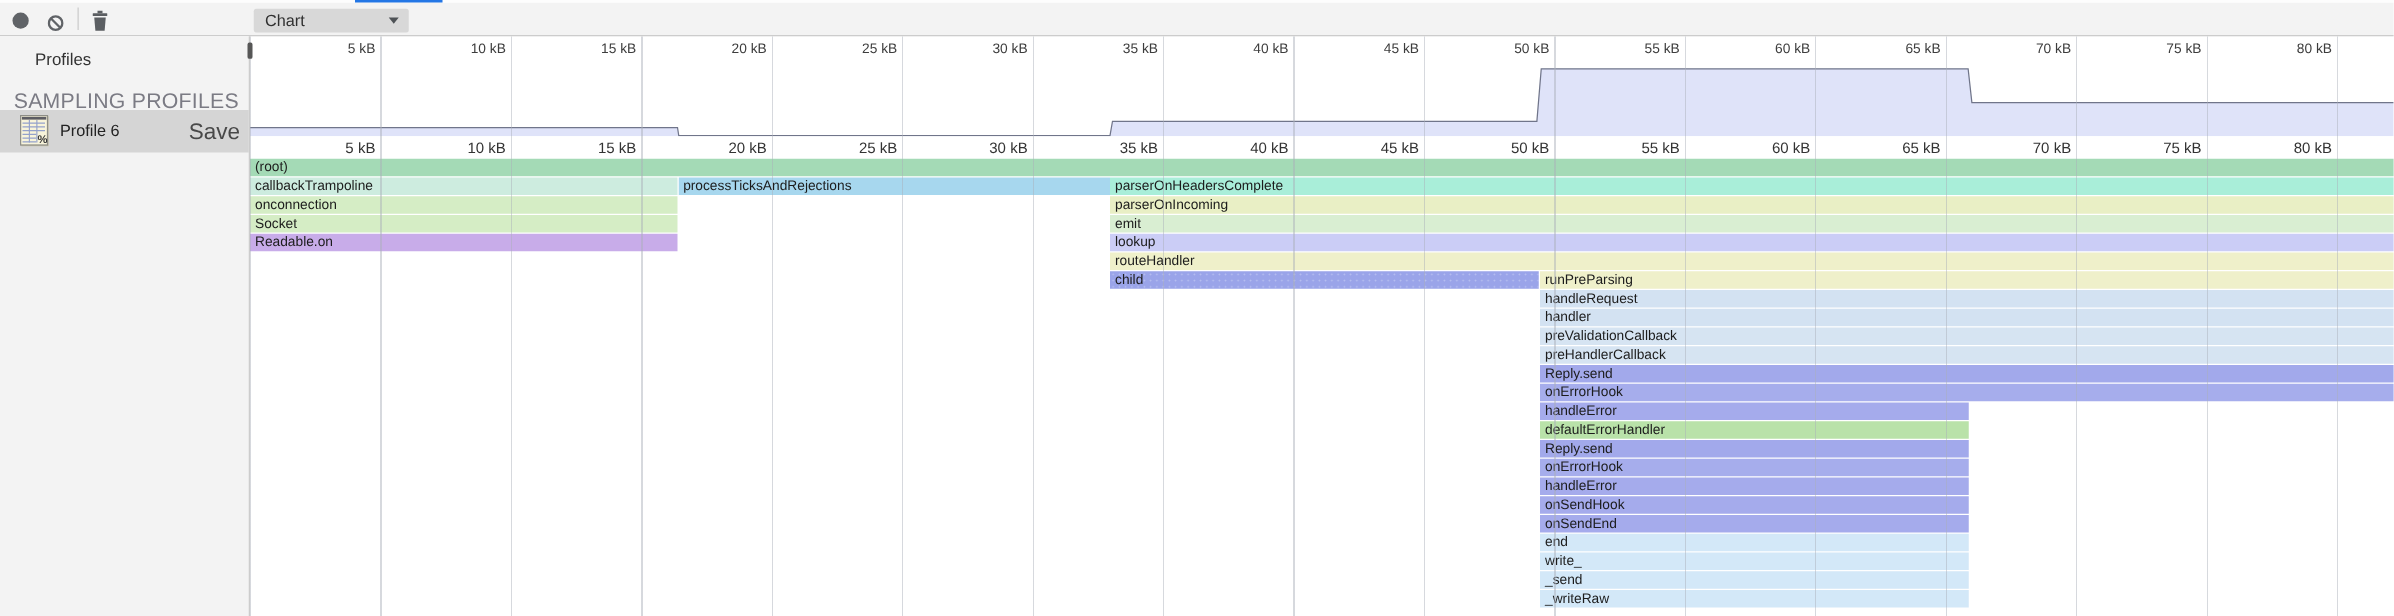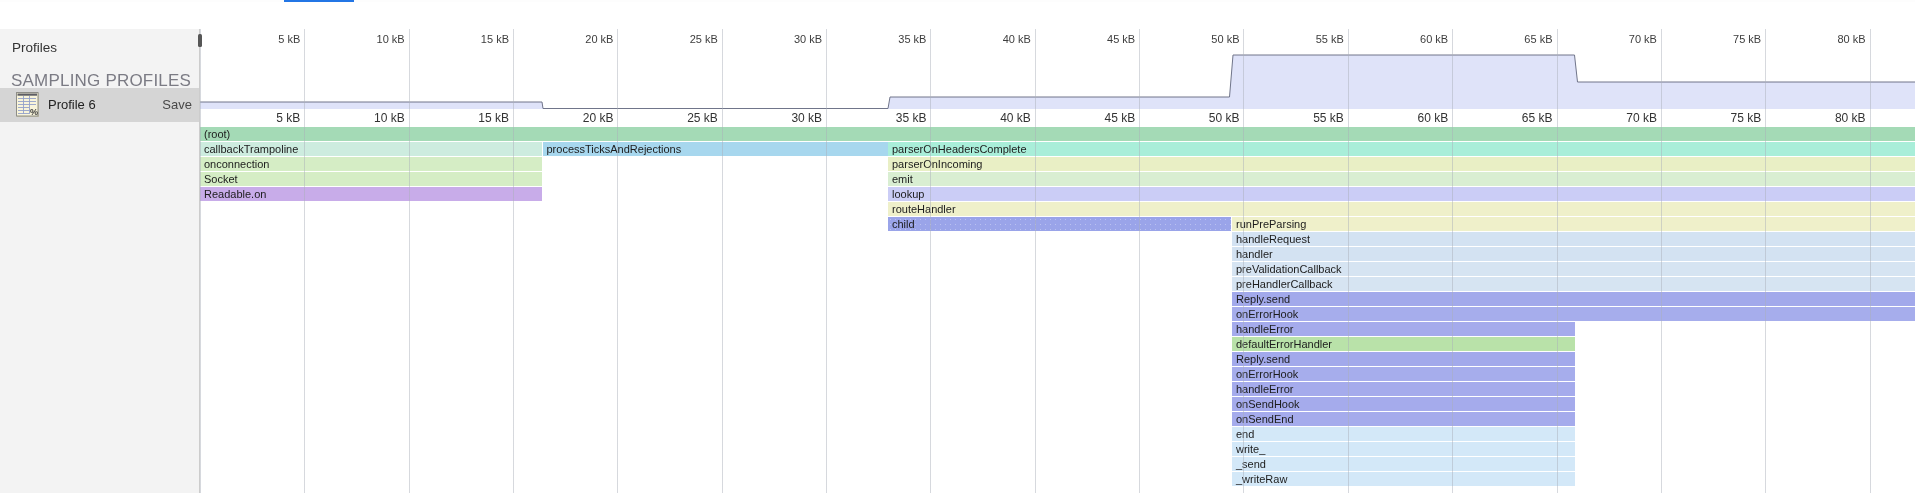--- a/index.html
+++ b/index.html
@@ -9,43 +9,60 @@
   color:#1c1c1c;padding-left:4px;white-space:nowrap;}
 .ovlab {position:absolute;top:33px;font-size:11px;color:#3d3d3d;z-index:4;}
 .fllab {position:absolute;top:110.5px;font-size:12px;color:#333;z-index:4;}
 </style></head>
 <body>
 <div id="app">
 
 <div style="position:absolute;left:0;top:0;width:1915px;height:2px;background:#fdfdfd;z-index:6"></div>
 <div style="position:absolute;left:284px;top:0;width:70px;height:2px;background:#2376e5;z-index:7"></div>
 
+<div style="position:absolute;left:0;top:2px;width:1915px;height:27px;background:#f3f3f3;border-bottom:1px solid #ccc;z-index:5">
+  <div style="position:absolute;left:10px;top:8px;width:13px;height:13px;border-radius:50%;background:#606367"></div>
+  <svg style="position:absolute;left:37.5px;top:10px" width="13" height="13" viewBox="0 0 13 13">
+    <circle cx="6.5" cy="6.5" r="5.4" fill="none" stroke="#606367" stroke-width="1.9"></circle>
+    <line x1="2.8" y1="2.8" x2="10.2" y2="10.2" stroke="#606367" stroke-width="1.9"></line>
+  </svg>
+  <div style="position:absolute;left:62px;top:4px;width:1px;height:18px;background:#ccc"></div>
+  <svg style="position:absolute;left:73px;top:6px" width="14" height="17" viewBox="0 0 14 17">
+    <path fill="#5b5e62" d="M5 0.5 h4 v2 h-4 z"></path>
+    <rect x="1.2" y="2.6" width="11.6" height="2.2" rx="0.4" fill="#5b5e62"></rect>
+    <path fill="#5b5e62" d="M2.4 6 h9.2 l-0.9 10.5 h-7.4 z"></path>
+  </svg>
+  <div style="position:absolute;left:203px;top:5px;width:124px;height:19px;background:#d8d8d8;border-radius:2px">
+    <span style="font-size:13px;color:#303030;line-height:19px;padding-left:9px">Chart</span>
+    <div style="position:absolute;right:8px;top:7px;width:0;height:0;border-left:4.5px solid transparent;border-right:4.5px solid transparent;border-top:5.5px solid #4e5256"></div>
+  </div>
+</div>
 
 <div style="position:absolute;left:0;top:29px;width:200px;height:464px;background:#f3f3f3;border-right:1px solid #ccc;z-index:5">
-  <div style="position:absolute;left:12px;top:11px;font-size:13.5px;color:#333">Profiles</div>
+  <div style="position:absolute;left:28px;top:11px;font-size:13.5px;color:#333">Profiles</div>
   <div style="position:absolute;left:11px;top:42px;font-size:17px;color:#7b7b84;letter-spacing:0.2px">SAMPLING PROFILES</div>
   <div style="position:absolute;left:0;top:59px;width:199px;height:34px;background:#d5d5d5">
     <svg style="position:absolute;left:16px;top:4px" width="24" height="26" viewBox="0 0 24 26">
       <rect x="1" y="1" width="22" height="24" fill="#c9c5ad"></rect>
       <rect x="0.5" y="0.5" width="21.5" height="23.5" fill="#f8f4da" stroke="#8e8e88" stroke-width="1"></rect>
       <rect x="1.5" y="1.5" width="19.5" height="2.2" fill="#5d5d64"></rect>
       <g stroke="#93a1cb" stroke-width="0.9">
         <line x1="2" y1="6.5" x2="20" y2="6.5"></line>
             <line x1="2" y1="9.5" x2="20" y2="9.5"></line>
         <line x1="2" y1="12.5" x2="20" y2="12.5"></line>
             <line x1="2" y1="15.5" x2="13" y2="15.5"></line>
         <line x1="2" y1="18.5" x2="13" y2="18.5"></line>
             <line x1="2" y1="21.5" x2="13" y2="21.5"></line>
         <line x1="7.5" y1="4" x2="7.5" y2="22"></line>
             <line x1="13.5" y1="4" x2="13.5" y2="22"></line>
       </g>
       <text x="14" y="22.5" font-size="9" font-weight="bold" fill="#3a3a3a" font-family="Liberation Sans">%</text>
     </svg>
     <span style="position:absolute;left:48px;top:0;font-size:13px;color:#222;line-height:34px">Profile 6</span>
-    <span style="position:absolute;right:7px;top:0;font-size:13px;color:#484848;line-height:34px;">Save</span>
+    <span style="position:absolute;right:7px;top:0;font-size:18px;color:#484848;line-height:34px;">Save</span>
   </div>
 </div>
 
 <svg style="position:absolute;left:200px;top:29px;z-index:1" width="1715" height="80" viewBox="0 0 1715 80">
   <path d="M0 73 H342 L343 79.5 H688 L690 68 H1029.5 L1033 26 H1374.5 L1377.5 53 H1715 V80 H0 Z" fill="#dfe3f9"></path>
   <path d="M0 73 H342 L343 79.5 H688 L690 68 H1029.5 L1033 26 H1374.5 L1377.5 53 H1715" fill="none" stroke="#70758a" stroke-width="1"></path>
 </svg>
 <div class="ovlab" style="right:1614.7px">5 kB</div>
 <div class="ovlab" style="right:1510.3px">10 kB</div>
 <div class="ovlab" style="right:1406.0px">15 kB</div>

